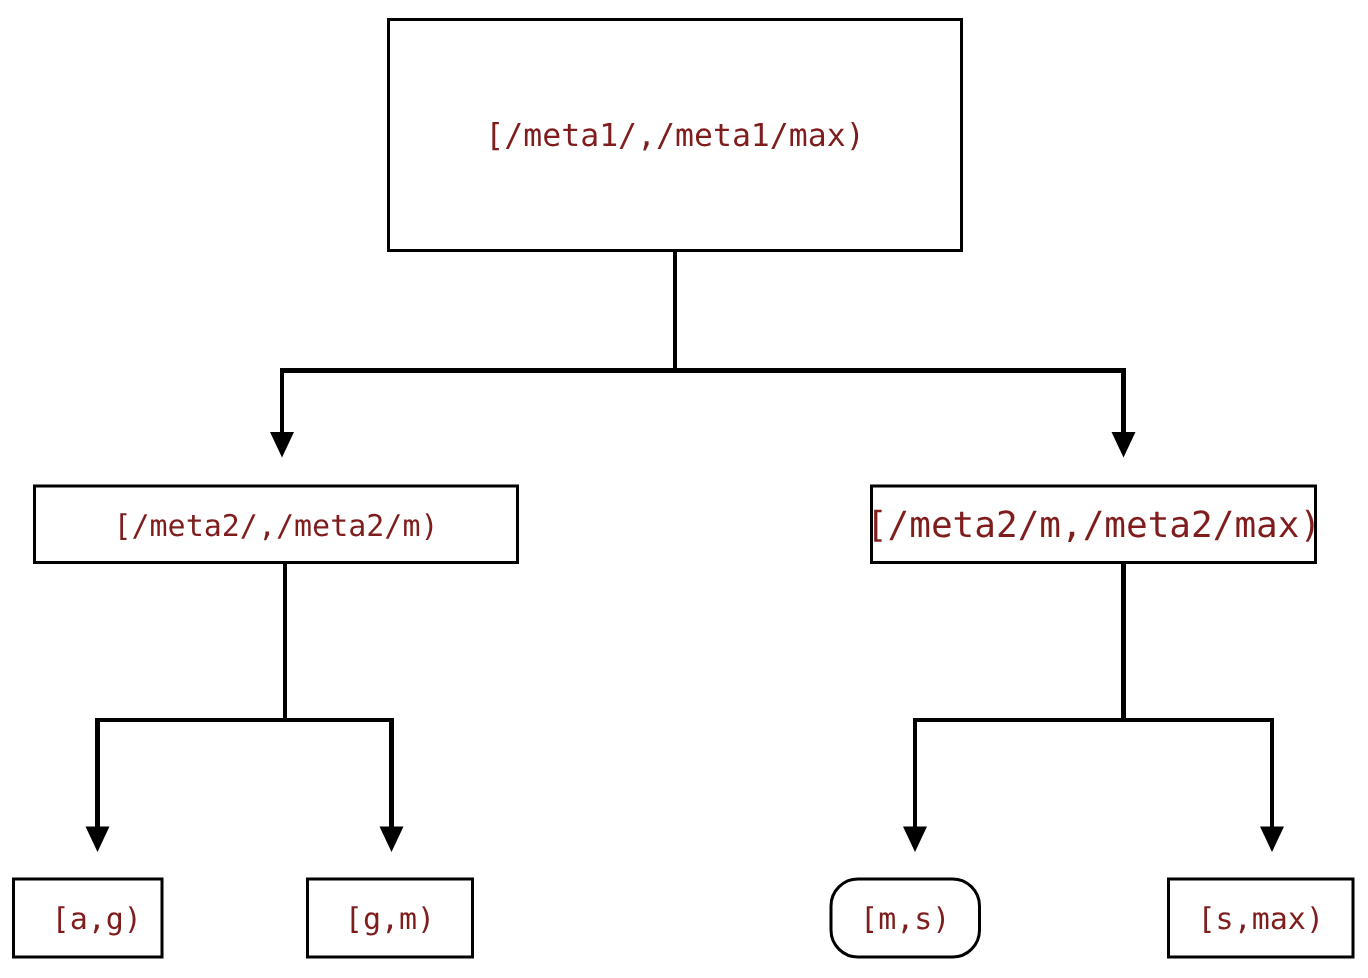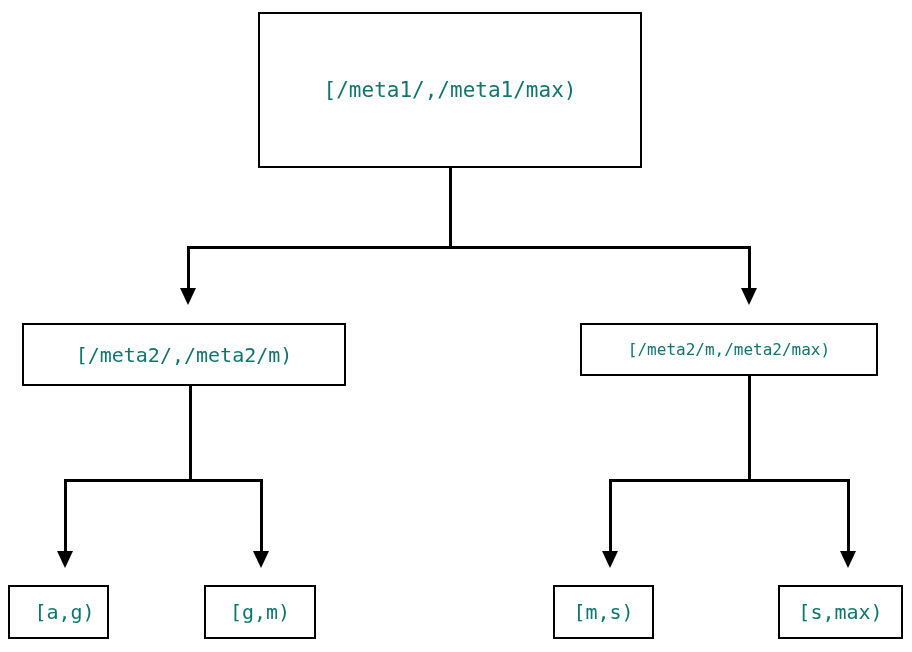--- a/index.html
+++ b/index.html
@@ -17,53 +17,53 @@
     font-family: "DejaVu Sans Mono", "Liberation Mono", monospace;
   }
   .node {
     position: absolute;
     box-sizing: border-box;
     background: #ffffff;
     border: 2px solid #000000;
     display: flex;
     align-items: center;
     justify-content: center;
-    color: #0f766e;
+    color: #7f1d1d;
     white-space: pre;
     letter-spacing: 0px;
   }
   .node-root {
     left: 258px;
     top: 12px;
     width: 384px;
     height: 156px;
     font-size: 21px;
   }
   .node-mid-left {
     left: 22px;
     top: 323px;
     width: 324px;
-    height: 63px;
+    height: 53px;
     font-size: 20px;
   }
   .node-mid-right {
     left: 580px;
     top: 323px;
     width: 298px;
     height: 53px;
-    font-size: 16px;
+    font-size: 24px;
   }
   .node-leaf {
     top: 585px;
     height: 54px;
     font-size: 20px;
   }
   .leaf-1 { left: 8px;   width: 101px; padding-left: 12px; }
   .leaf-2 { left: 204px; width: 112px; }
-  .leaf-3 { left: 553px; width: 101px; }
+  .leaf-3 { left: 553px; width: 101px; border-radius: 19px; }
   .leaf-4 { left: 778px; width: 125px; }
 
   
   .edges {
     position: absolute;
     left: 0;
     top: 0;
     width: 912px;
     height: 652px;
     pointer-events: none;

